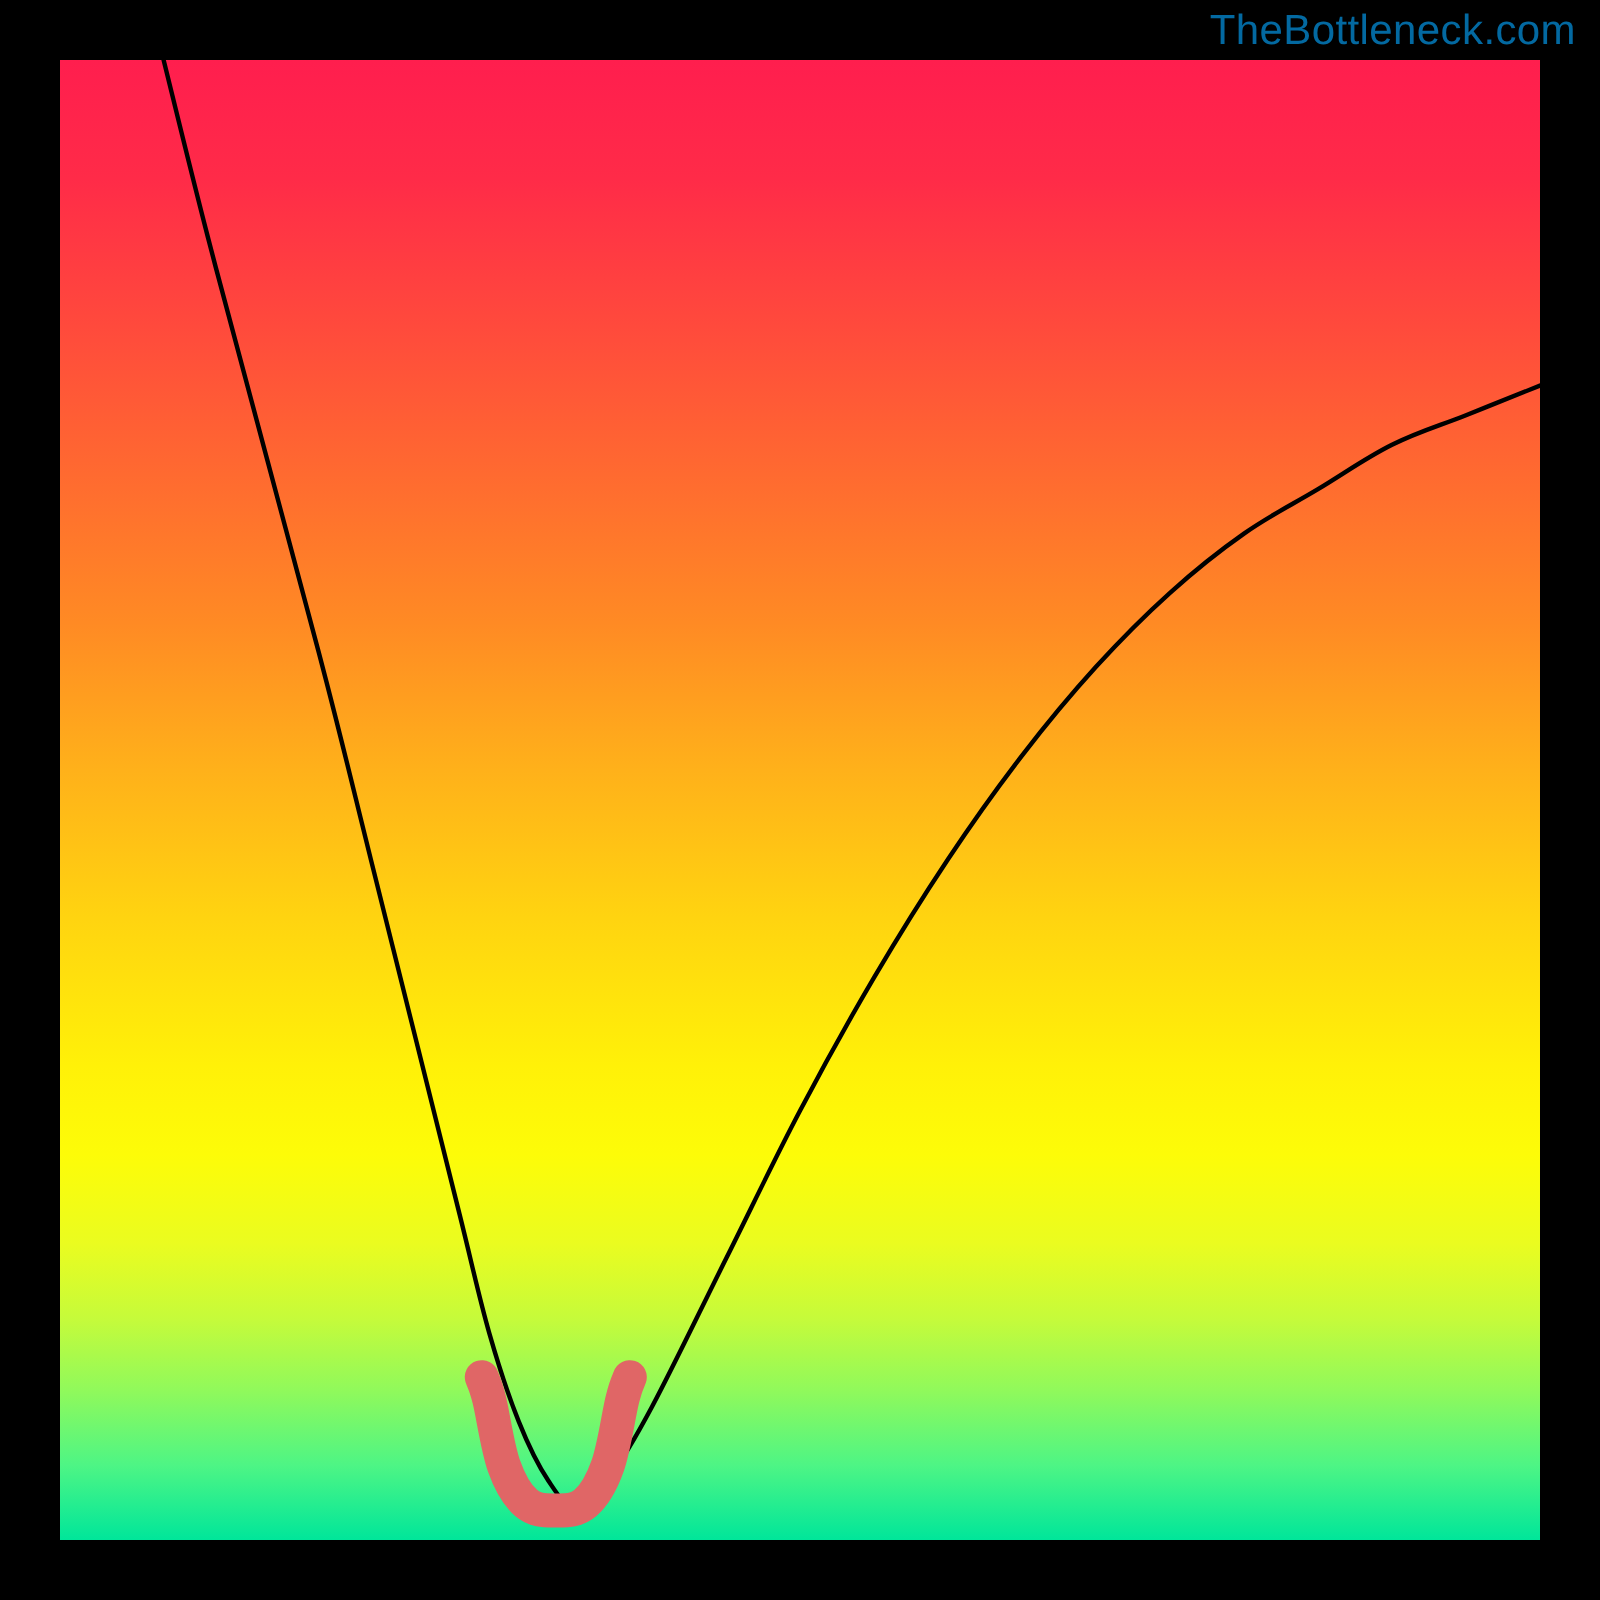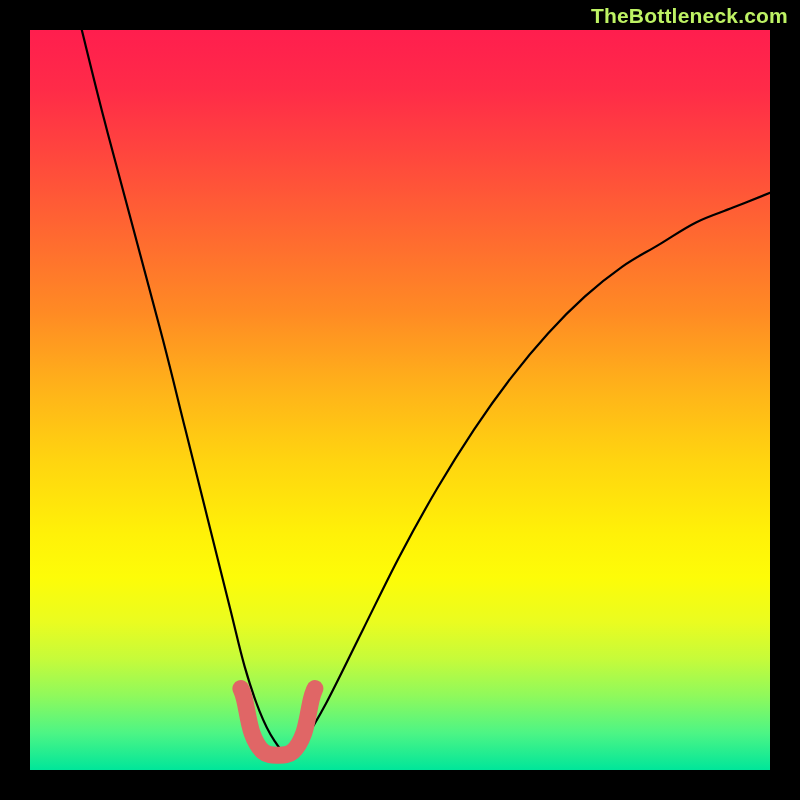--- a/index.html
+++ b/index.html
@@ -48,23 +48,23 @@
       #c6fb3a 85%,
       #8ff95c 90%,
       #4df585 95%,
       #00e69a 100%
     );
   }
   .watermark {
     position: absolute;
     top: 4px;
     right: 12px;
-    color: #bef264;
+    color: #0369a1;
     font-size: 21px;
-    font-weight: 700;
+    font-weight: 400;
     letter-spacing: 0.2px;
     user-select: none;
   }
   svg.curve {
     position: absolute;
     left: 0;
     top: 0;
     width: 740px;
     height: 740px;
   }

